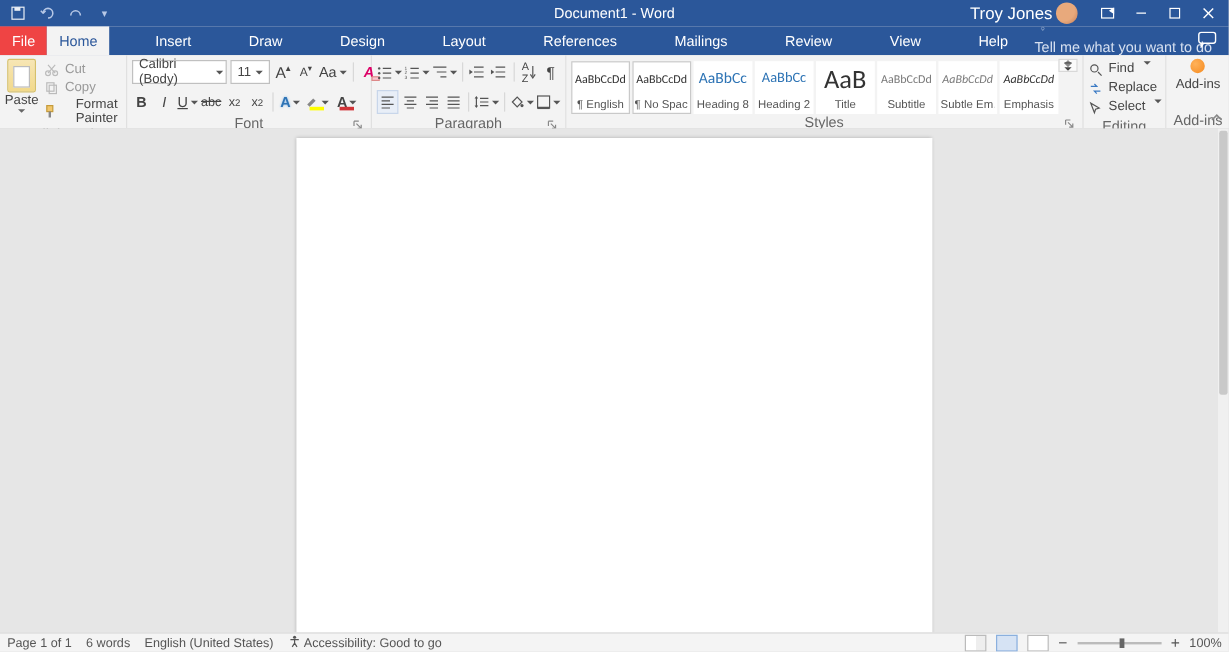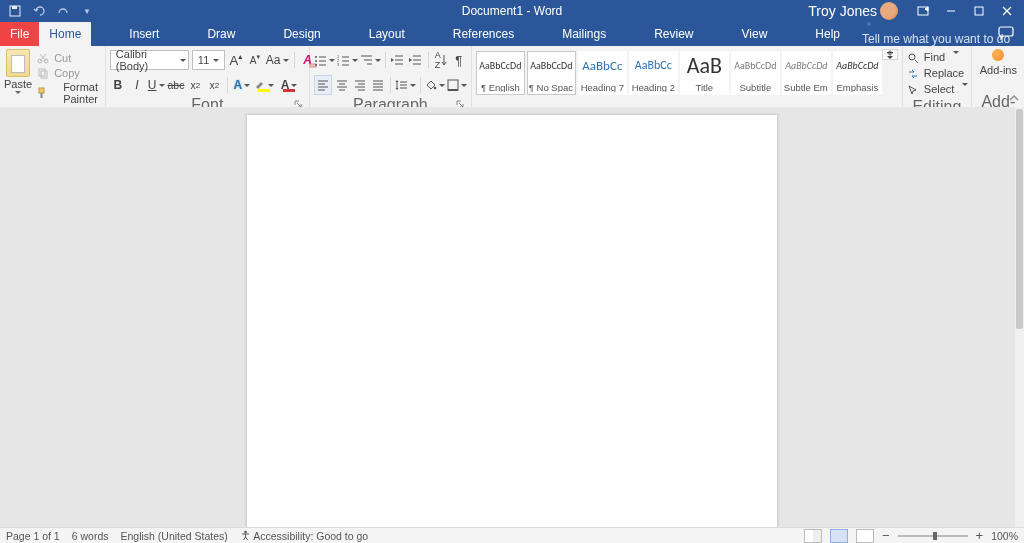--- a/index.html
+++ b/index.html
@@ -121,21 +121,21 @@
     padding: 3px 4px 0 4px;
   }
   .group .body {
     flex: 1;
     display: flex;
     align-items: flex-start;
   }
   .group .label {
     height: 14px;
     text-align: center;
-    font-size: 16px;
+    font-size: 12px;
     color: #666;
     position: relative;
   }
   .dlg-launcher {
     position: absolute;
     right: 2px;
     bottom: 1px;
     width: 10px;
     height: 10px;
     display: flex;
@@ -758,21 +758,21 @@
           <div class="style-item framed">
             <div class="preview" style="font-size: 10px; color: rgb(51, 51, 51);">AaBbCcDd</div>
             <div class="cap">¶ English</div>
           </div>
           <div class="style-item framed">
             <div class="preview" style="font-size: 10px; color: rgb(51, 51, 51);">AaBbCcDd</div>
             <div class="cap">¶ No Spac…</div>
           </div>
           <div class="style-item">
             <div class="preview" style="font-size: 13px; color: rgb(46, 116, 181);">AaBbCc</div>
-            <div class="cap">Heading 7</div>
+            <div class="cap">Heading 8</div>
           </div>
           <div class="style-item">
             <div class="preview" style="font-size: 12px; color: rgb(46, 116, 181);">AaBbCc</div>
             <div class="cap">Heading 2</div>
           </div>
           <div class="style-item">
             <div class="preview" style="font-size: 22px; color: rgb(51, 51, 51);">AaB</div>
             <div class="cap">Title</div>
           </div>
           <div class="style-item">
@@ -787,20 +787,28 @@
             <div class="preview" style="font-size: 10px; color: rgb(51, 51, 51); font-style: italic;">AaBbCcDd</div>
             <div class="cap">Emphasis</div>
           </div>
         </div>
       <div class="gallery-more">
         <div class="up"></div>
         <div class="dn"></div>
         <div class="exp"></div>
       </div>
     </div>
+    <div class="label">
+      <span>Styles</span>
+      <div class="dlg-launcher">
+        <svg width="8" height="8" viewBox="0 0 8 8">
+            <path d="M1 1 h4 M1 1 v4 M3 3 l4 4 M7 4 v3 h-3" fill="none" stroke-width="1"></path>
+          </svg>
+      </div>
+    </div>
   </div>
 
   <div class="group" style="width:60px;">
     <div class="body">
       <div class="edit-col">
         <div class="erow">
           <span class="mini-icon">
             <svg width="12" height="12" viewBox="0 0 12 12">
                 <circle cx="5" cy="5" r="3" fill="none" stroke="#555"></circle>
                 <line x1="8" y1="8" x2="11" y2="11" stroke="#555"></line>

